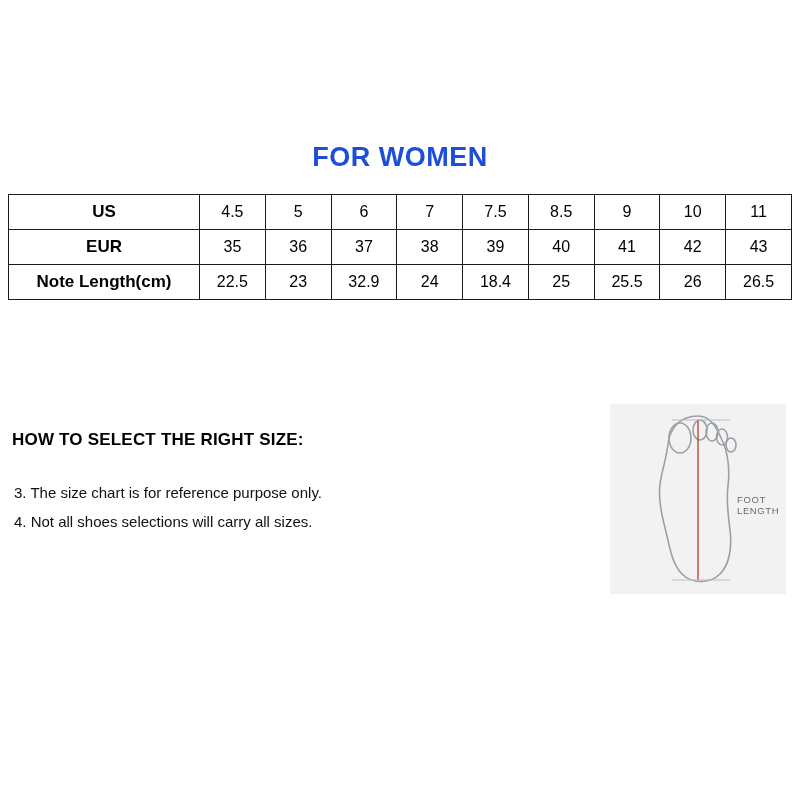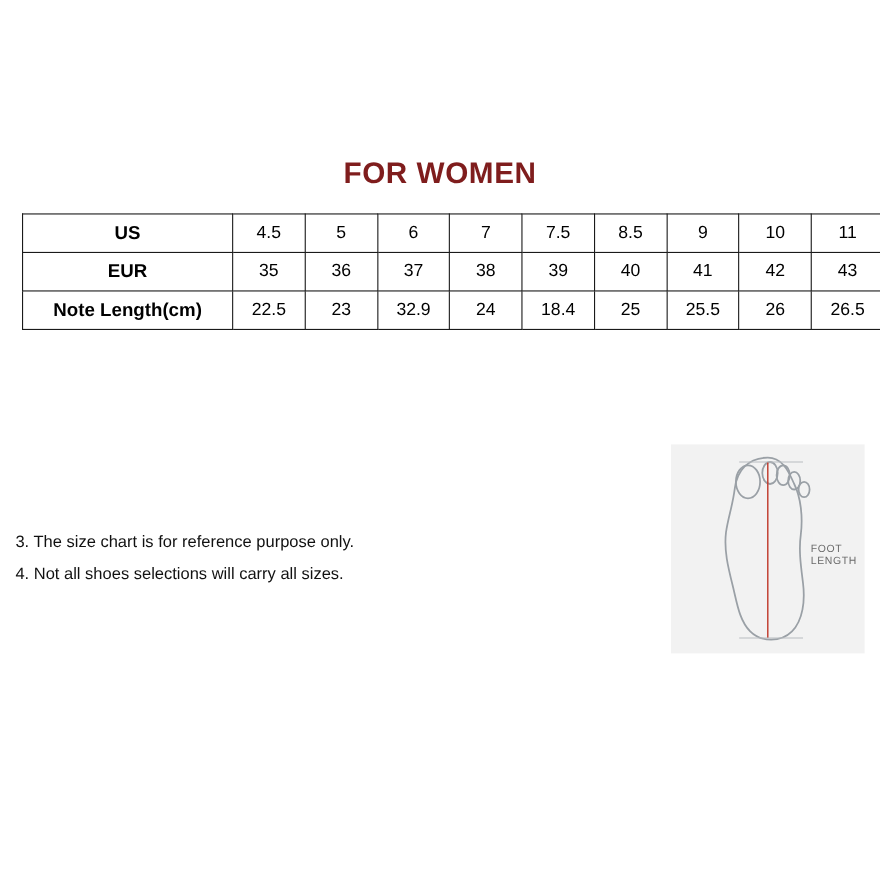--- a/index.html
+++ b/index.html
@@ -23,28 +23,28 @@
   
   .chart-title {
     position: absolute;
     top: 142px;
     left: 0;
     width: 800px;
     text-align: center;
     font-size: 27px;
     font-weight: bold;
     letter-spacing: 0.5px;
-    color: #7f1d1d;
+    color: #1d4ed8;
   }
 
   
   .size-table-wrap {
     position: absolute;
     top: 194px;
-    left: 20px;
+    left: 8px;
     width: 624px;
   }
   table.size-table {
     border-collapse: collapse;
     width: 784px;
     table-layout: fixed;
   }
   table.size-table td,
   table.size-table th {
     border: 1px solid #1a1a1a;
@@ -149,20 +149,21 @@
           <td>18.4</td>
           <td>25</td>
           <td>25.5</td>
           <td>26</td>
           <td>26.5</td>
         </tr>
       </tbody>
     </table>
   </div>
 
+  <div class="howto-title">HOW TO SELECT THE RIGHT SIZE:</div>
 
   <div class="howto-list">
     <div class="howto-item">3. The size chart is for reference purpose only.</div>
     <div class="howto-item">4. Not all shoes selections will carry all sizes.</div>
   </div>
 
   <div class="foot-figure">
     <svg width="176" height="190" viewBox="0 0 176 190">
 
       <path d="M88 12

